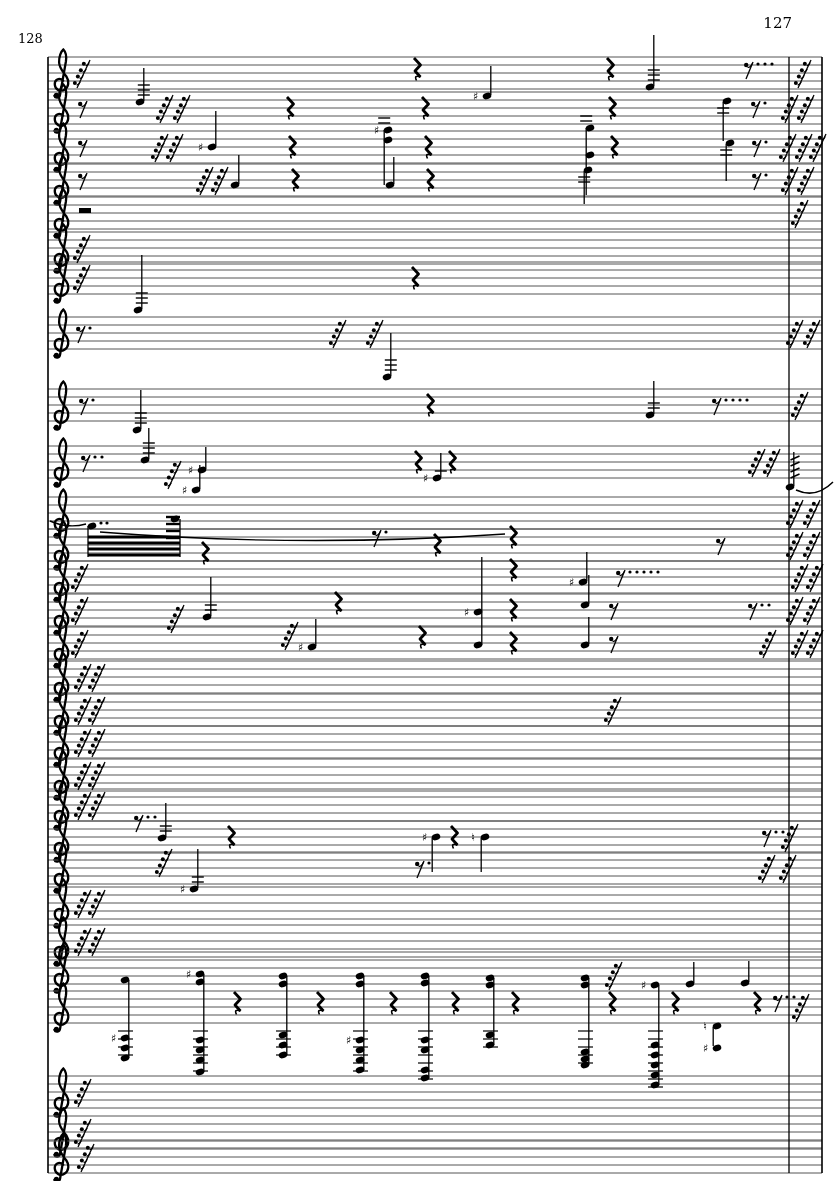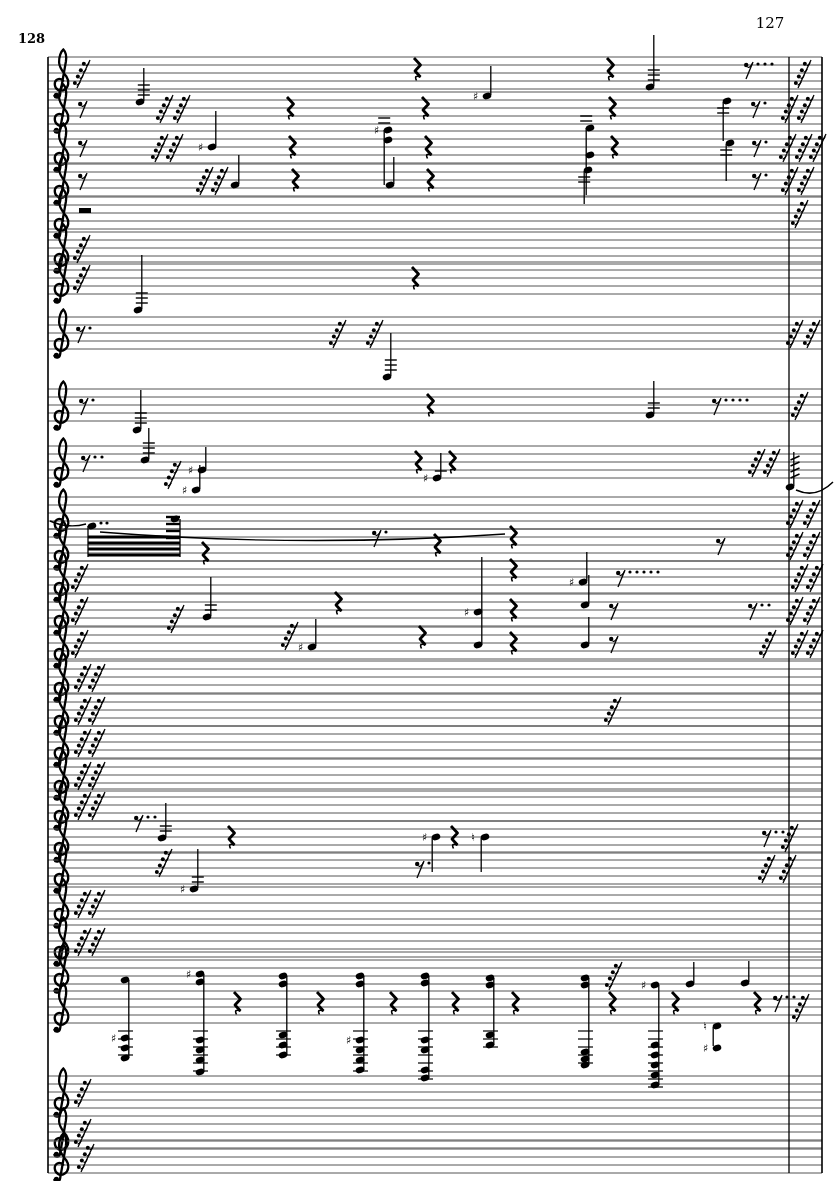--- a/index.html
+++ b/index.html
@@ -1,20 +1,20 @@
 <!DOCTYPE html>
 <html><head>
 <meta charset="utf-8">
 <style>
   html,body{margin:0;padding:0;background:#ffffff;}
   .page{position:relative;width:835px;height:1181px;background:#ffffff;overflow:hidden;
         font-family:"DejaVu Serif", serif;}
   .num{position:absolute;color:#000;}
-  #measureNum{left:18px;top:31px;font-size:13px;font-weight:bold;}
-  #pageNum{left:748px;top:14px;width:44px;text-align:center;font-size:15px;}
+  #measureNum{left:18px;top:31px;font-size:13px;}
+  #pageNum{left:748px;top:14px;width:44px;text-align:right;font-size:15px;}
   svg{position:absolute;left:0;top:0;}
 </style>
 </head>
 <body>
 
 <div class="page">
   <div id="measureNum" class="num">128</div>
   <div id="pageNum" class="num">127</div>
   <svg id="score" xmlns="http://www.w3.org/2000/svg" width="835" height="1181" viewBox="0 0 835 1181">
       <g>

